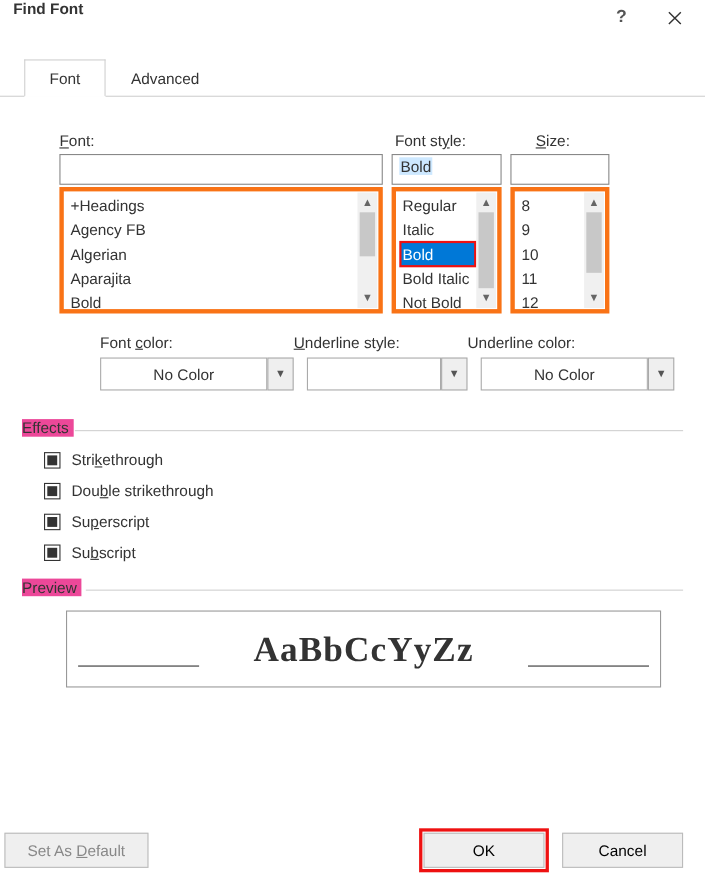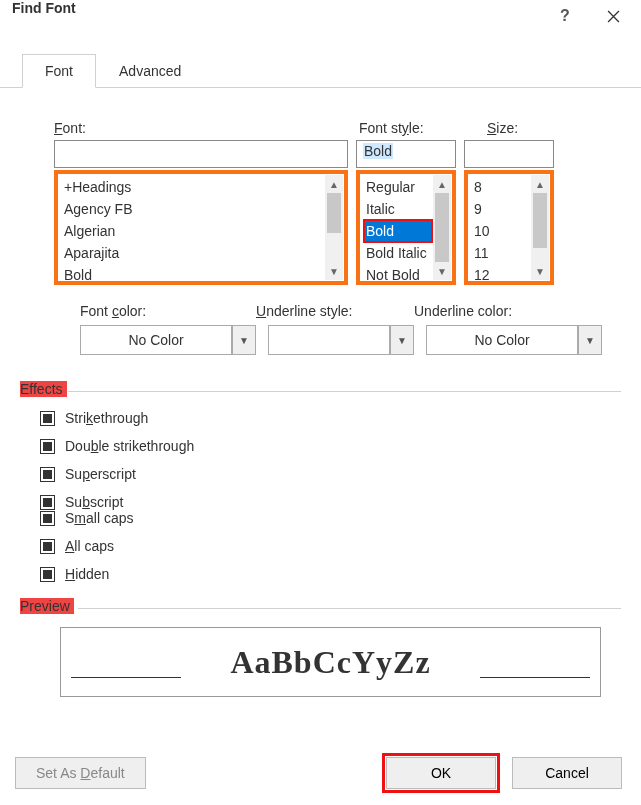--- a/index.html
+++ b/index.html
@@ -33,46 +33,46 @@
   .list-item { white-space: nowrap; overflow: hidden; text-overflow: clip; padding: 0 2px; }
   .list-item.selected { background: #0078d7; color: #fff; }
   .hl-red { outline: 2px solid #e11; outline-offset: -1px; }
   .scroll { position: absolute; right: 1px; top: 1px; bottom: 1px; width: 18px; background: #f0f0f0; display: flex; flex-direction: column; }
   .scroll-btn { height: 18px; display: flex; align-items: center; justify-content: center; color: #666; cursor: pointer; font-size: 10px; }
   .scroll-track { flex: 1; position: relative; }
   .scroll-thumb { position: absolute; left: 2px; right: 2px; background: #c8c8c8; }
   .thumb-font  { top: 0; height: 40px; }
   .thumb-style { top: 0; bottom: 0; background: #c8c8c8; }
   .thumb-size  { top: 0; height: 55px; }
-  .row-drops { display: flex; padding: 18px 24px 16px 54px; gap: 12px; font-size: 14px; }
+  .row-drops { display: flex; padding: 18px 24px 16px 54px; gap: 12px; font-size: 14px; margin-left: 11px; }
   .col { display: flex; flex-direction: column; }
   .dropdown { display: flex; margin-top: 6px; }
   .dd-text { height: 30px; border: 1px solid #aaa; padding: 4px 6px; background: #fff; display: flex; align-items: center; justify-content: center; }
   .dd-btn { width: 24px; height: 30px; border: 1px solid #aaa; background: #efefef; display: flex; align-items: center; justify-content: center; cursor: pointer; font-size: 10px; color: #555; }
   .col.fc  .dd-text { width: 152px; }
   .col.us  .dd-text { width: 122px; }
   .col.uc  .dd-text { width: 152px; }
   .col.fc  { margin-left: 26px; }
   .col.us  .lbl { margin-left: -12px; }
   .col.uc  .lbl { margin-left: -12px; }
   .fieldset { margin: 20px 20px 0 20px; position: relative; }
-  .legend { position: absolute; top: -10px; left: 0; background: #ef4444; padding: 0 4px 0 0; font-size: 14px; }
+  .legend { position: absolute; top: -10px; left: 0; background: #ec4899; padding: 0 4px 0 0; font-size: 14px; }
   .fieldset-line { border-top: 1px solid #d0d0d0; margin-left: 48px; }
   .effects-grid { display: flex; padding: 18px 0 0 20px; flex-direction: column; }
   .effects-col { display: flex; flex-direction: column; gap: 12px; }
   .effects-col.left  { width: 396px; }
   .chk { display: flex; align-items: center; gap: 10px; cursor: pointer; }
   .chk-box { width: 15px; height: 15px; border: 1px solid #333; display: flex; align-items: center; justify-content: center; }
   .chk-fill { width: 9px; height: 9px; background: #333; }
   .preview-box { margin: 18px 20px 0 40px; border: 1px solid #999; height: 70px; display: flex; align-items: center; justify-content: center; position: relative; }
   .preview-line { position: absolute; bottom: 18px; width: 110px; border-top: 1px solid #333; }
   .preview-line.left  { left: 10px; }
   .preview-line.right { right: 10px; }
   .preview-text { font-family: "Times New Roman", serif; font-weight: bold; font-size: 32px; letter-spacing: 1px; }
-  .footer { position: absolute; left: 0; right: 4px; bottom: 16px; display: flex; padding: 0 15px; align-items: flex-end; }
+  .footer { position: absolute; left: 0; right: 16px; bottom: 16px; display: flex; padding: 0 4px; align-items: flex-end; }
   .btn { height: 32px; padding: 0 20px; border: 1px solid #bbb; background: #efefef; font-size: 14px; display: flex; align-items: center; justify-content: center; cursor: pointer; }
   .btn.default { margin-right: auto; color: #888; }
   .btn.ok { width: 110px; margin-right: 16px; }
   .btn.cancel { width: 110px; }
   .ok-wrap { position: relative; margin-right: 16px; }
   .ok-wrap .btn.ok { margin-right: 0; }
   .ok-red { position: absolute; inset: -4px; border: 3px solid #e11; pointer-events: none; }
   u.acc { text-decoration: underline; }
 </style>
 </head>
@@ -209,40 +209,20 @@
             </div>
             <div>Su<u class="acc">p</u>erscript</div>
           </div>
           <div class="chk">
             <div class="chk-box">
               <div class="chk-fill"></div>
             </div>
             <div>Su<u class="acc">b</u>script</div>
           </div>
         </div>
-      <div class="effects-col right" id="eff-right">
-          <div class="chk">
-            <div class="chk-box">
-              <div class="chk-fill"></div>
-            </div>
-            <div>S<u class="acc">m</u>all caps</div>
-          </div>
-          <div class="chk">
-            <div class="chk-box">
-              <div class="chk-fill"></div>
-            </div>
-            <div><u class="acc">A</u>ll caps</div>
-          </div>
-          <div class="chk">
-            <div class="chk-box">
-              <div class="chk-fill"></div>
-            </div>
-            <div><u class="acc">H</u>idden</div>
-          </div>
-        </div>
     </div>
   </div>
 
   <div class="fieldset" style="margin-top:26px;">
     <div class="legend">Preview</div>
     <div class="fieldset-line" style="margin-left:58px;"></div>
     <div class="preview-box">
       <div class="preview-line left"></div>
       <div class="preview-text">AaBbCcYyZz</div>
       <div class="preview-line right"></div>

